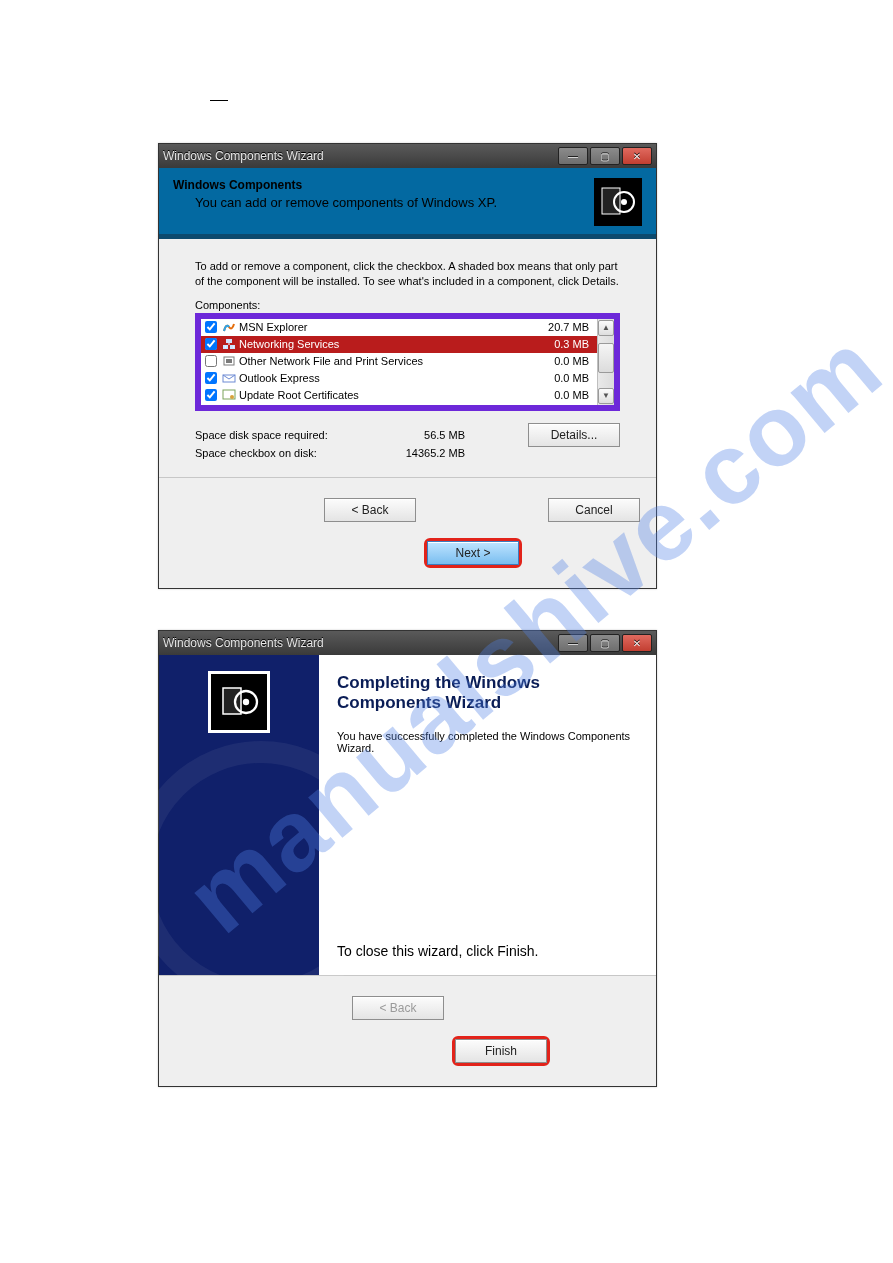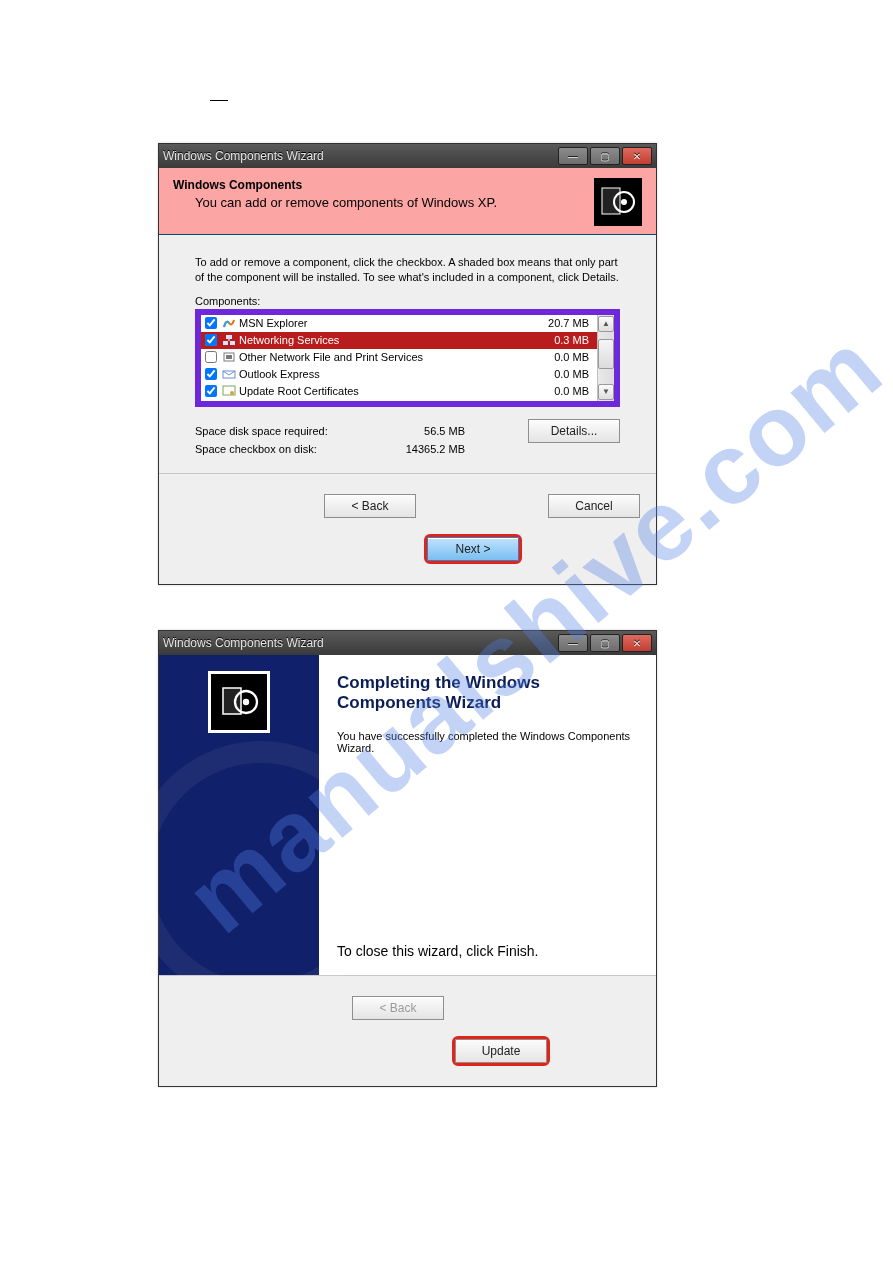--- a/index.html
+++ b/index.html
@@ -57,22 +57,22 @@
     border-radius: 2px;
     display: flex;
     align-items: center;
     justify-content: center;
     font-size: 10px;
     background: linear-gradient(#8b8b8b,#6e6e6e);
     color: #eee;
   }
   .winbtn.close { background: linear-gradient(#e06a5f,#c23e31); }
   .hdrband {
-    background: #fca5a5;
-    border-bottom: 1px solid #0c4a6e;
+    background: #0369a1;
+    border-bottom: 5px solid #0c4a6e;
     display: flex;
     padding: 10px 14px 8px 14px;
   }
   .hdrband .hdrtxt { flex: 1; }
   .hdrband .hdrtxt .h1 { font-weight: 700; font-size: 12px; }
   .hdrband .hdrtxt .h2 { font-size: 13px; margin: 3px 0 0 22px; }
   .hdricon {
     width: 48px; height: 48px; background: #000;
     display:flex;align-items:center;justify-content:center;color:#fff;
   }
@@ -304,19 +304,19 @@
     <div class="rtpanel">
       <div class="hA">Completing the Windows Components Wizard</div>
       <div class="p">You have successfully completed the Windows Components Wizard.</div>
       <div class="pclose">To close this wizard, click Finish.</div>
     </div>
   </div>
 
   <div class="btnrow">
     <span class="btn disabled">&lt; Back</span>
     <span class="btnhl">
-      <span class="btn">Update</span>
+      <span class="btn">Finish</span>
     </span>
     <span style="width:82px"></span>
   </div>
 </div>
 
 <div class="watermark">manualshive.com</div>
 
 </body></html>

